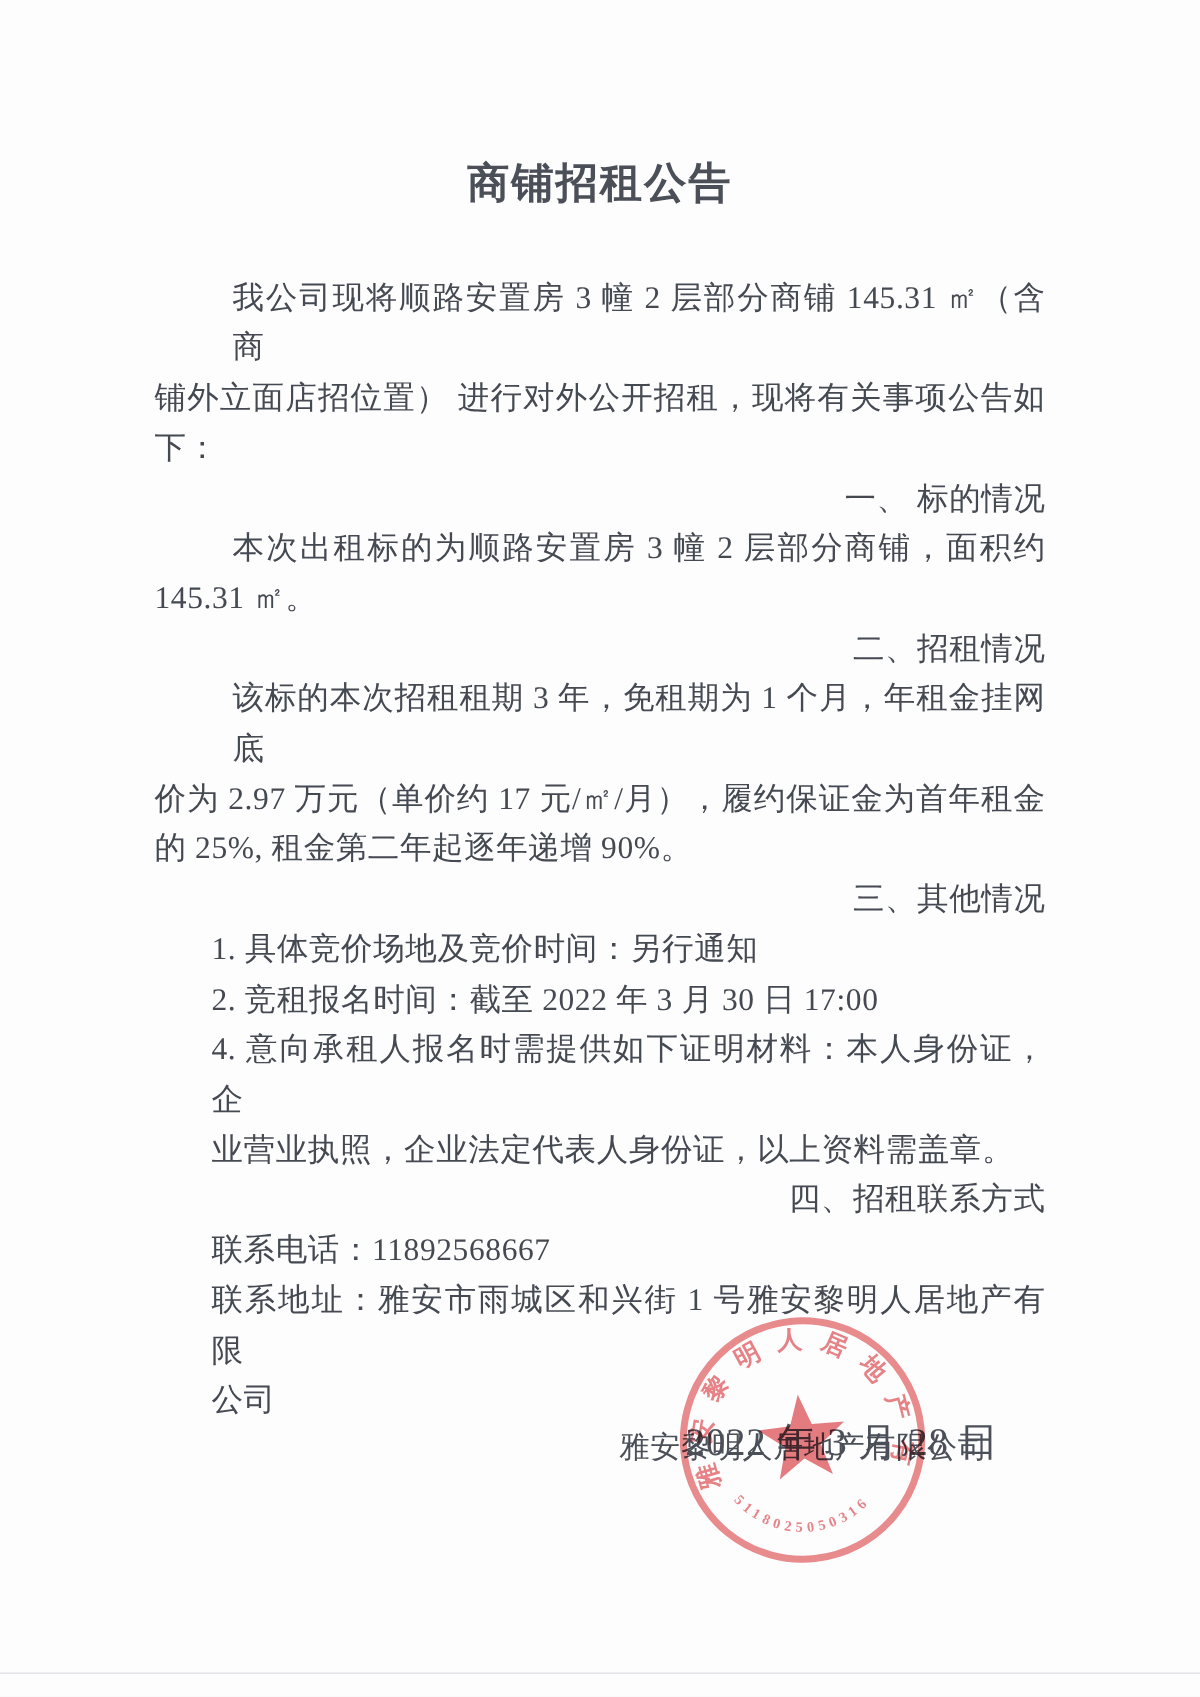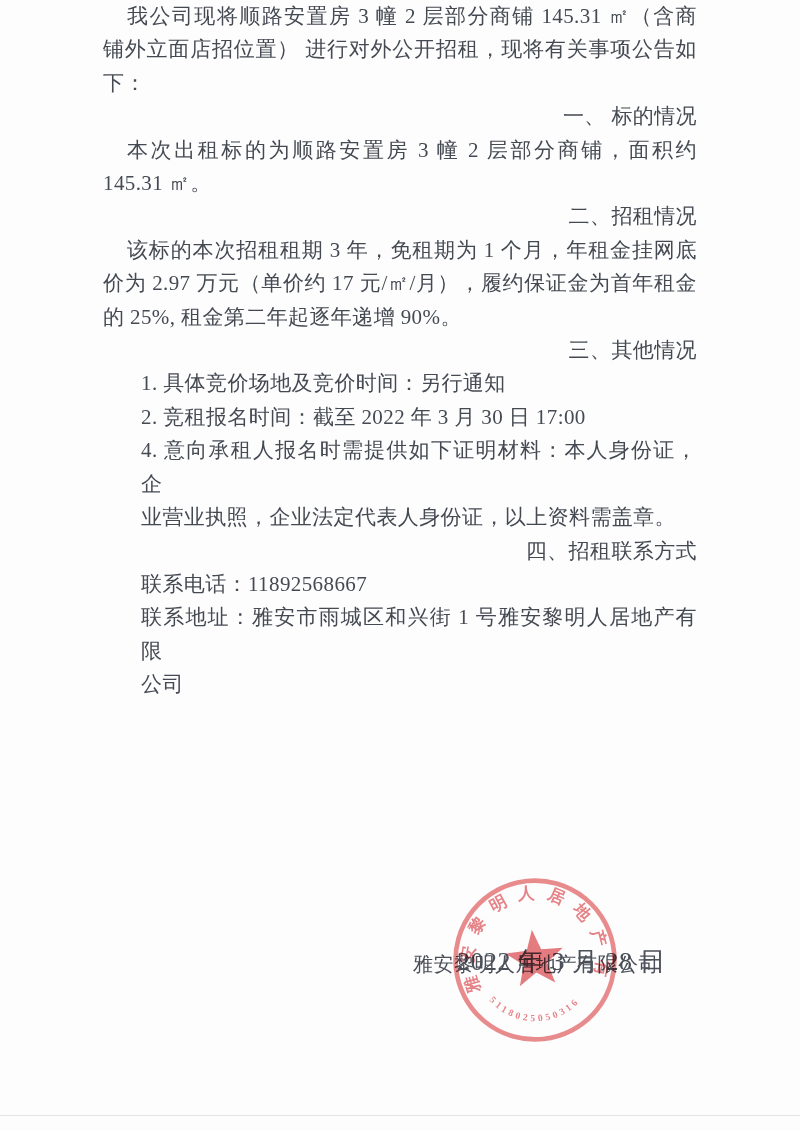--- a/index.html
+++ b/index.html
@@ -31,21 +31,21 @@
     line-height: 38px;
   }
   .doc-body { font-size: 21px; }
   .line {
     line-height: 33.4px;
     letter-spacing: 0.4px;
     white-space: normal;
     color: #454a52;
   }
   .indent-none    { margin-left: 0; }
-  .indent-para    { margin-left: 24px; }
+  .indent-para    { margin-left: 52px; }
   .indent-section { margin-left: 55px; text-align: right; }
   .indent-item    { margin-left: 38px; }
   .fill {
     text-align: justify;
     text-align-last: justify;
   }
   .signature-company {
     position: absolute;
     left: 413px; top: 951px;
     font-size: 20px;
@@ -79,20 +79,21 @@
     width: 800px; height: 1px;
     background: #e4e4e8;
   }
 </style>
 </head>
 <body>
 
 <div class="page">
 
   <div class="doc">
+    <div class="doc-title">商铺招租公告</div>
 
     <div class="doc-body">
 
     <div class="line indent-para fill">我公司现将顺路安置房 3 幢 2 层部分商铺 145.31 ㎡（含商</div>
         <div class="line indent-none fill">铺外立面店招位置） 进行对外公开招租，现将有关事项公告如</div>
         <div class="line indent-none">下：</div>
         <div class="line indent-section">一、 标的情况</div>
         <div class="line indent-para fill">本次出租标的为顺路安置房 3 幢 2 层部分商铺，面积约</div>
         <div class="line indent-none">145.31 ㎡。</div>
         <div class="line indent-section">二、招租情况</div>

